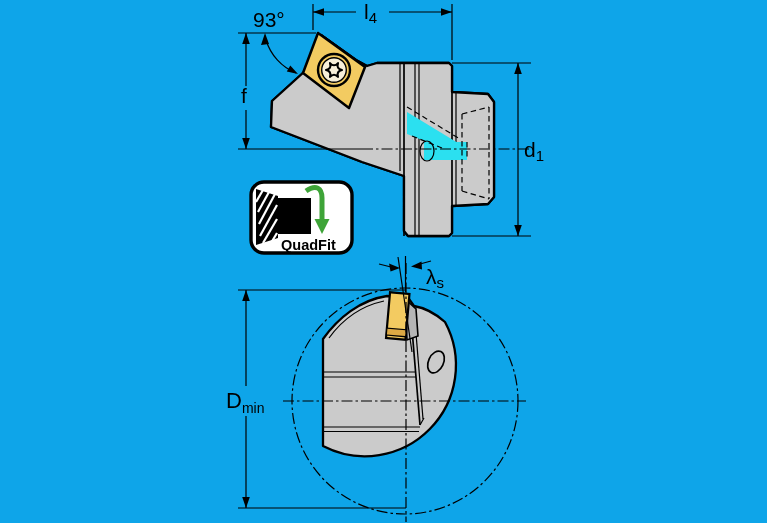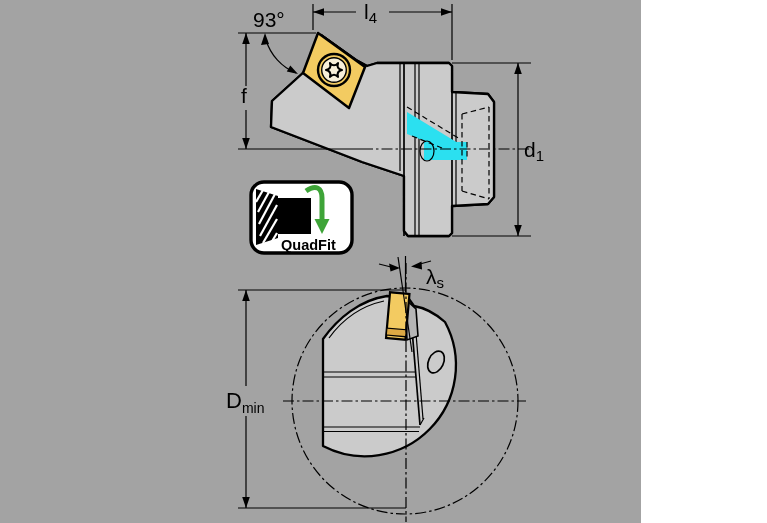--- a/index.html
+++ b/index.html
@@ -1,16 +1,16 @@
 <!DOCTYPE html>
 <html><head>
 <meta charset="utf-8">
 <style>
   html,body{margin:0;padding:0;background:#fff;}
-  .stage{width:641px;height:523px;position:relative;background:#a3a3a3;overflow:hidden;}
+  .stage{width:767px;height:523px;position:relative;background:#0ea5e9;overflow:hidden;}
   svg{display:block;}
   text{font-family:"Liberation Sans","DejaVu Sans",sans-serif;fill:#000;}
   .dimtext{font-size:21px;}
   .subtext{font-size:15px;}
   .badgetext{font-size:14.5px;font-weight:bold;}
   .outline{fill:none;stroke:#000;stroke-width:2.3;stroke-linejoin:round;}
   .thin{fill:none;stroke:#000;stroke-width:1.2;}
   .mid{fill:none;stroke:#000;stroke-width:1.7;}
   .dash{fill:none;stroke:#000;stroke-width:1.2;stroke-dasharray:5.5 3.5;}
   .dashdot{fill:none;stroke:#000;stroke-width:1.2;stroke-dasharray:11 3 2.5 3;}

